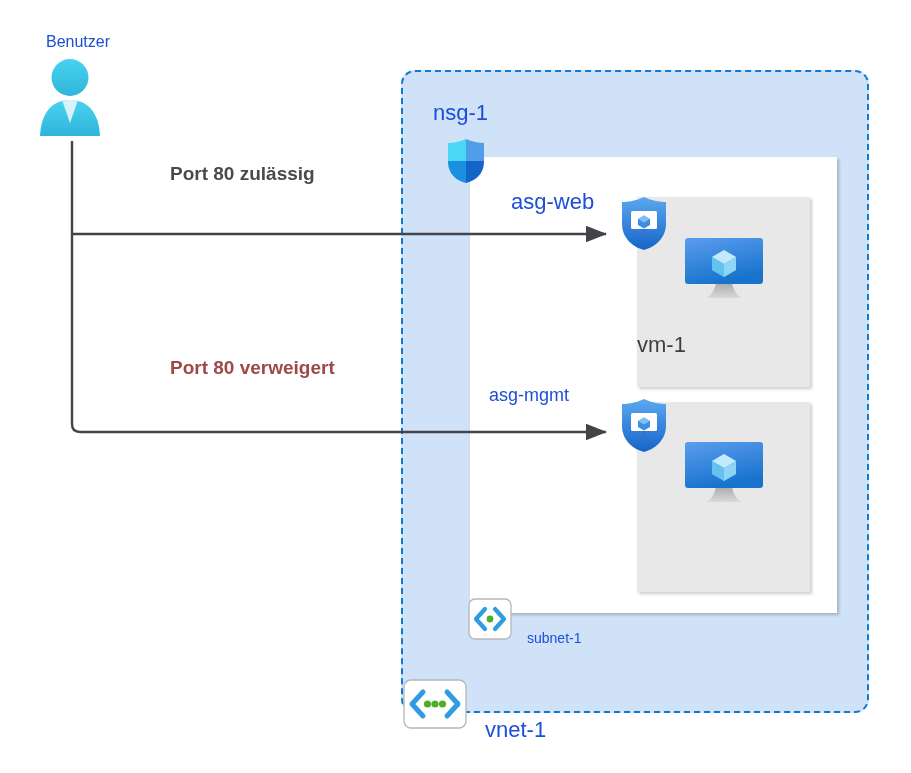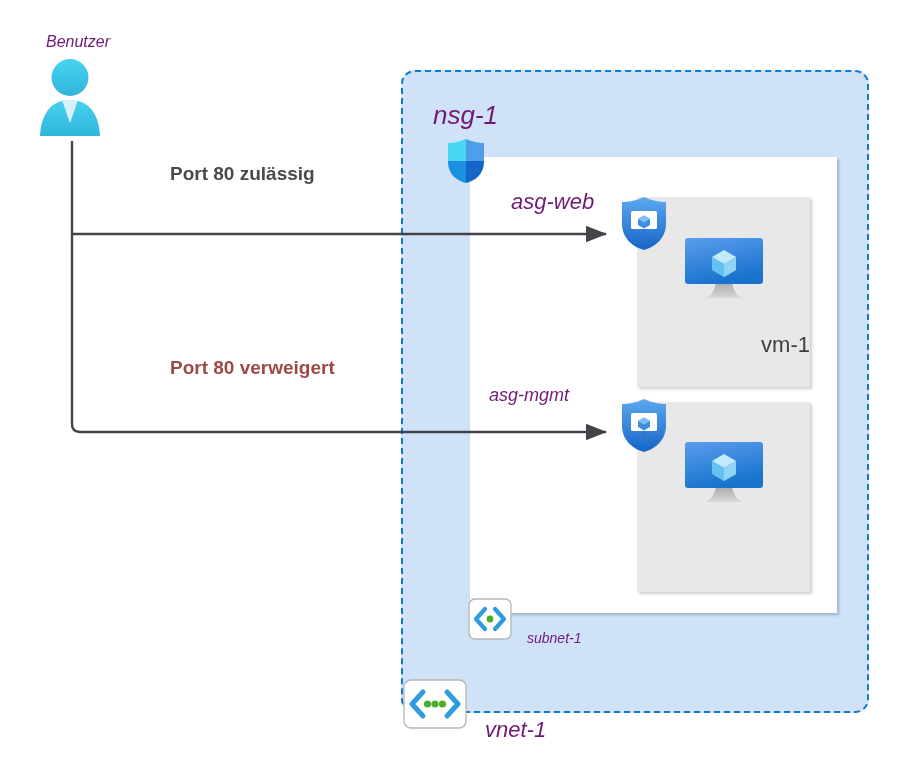--- a/index.html
+++ b/index.html
@@ -35,35 +35,34 @@
     background:#e8e8e8;
     box-sizing:border-box;
     box-shadow:2px 2px 3px rgba(0,0,0,0.20);
   }
   .vm-card.first{top:197px;height:190px;}
   .vm-card.second{top:402px;height:190px;}
 
   
   .lbl{
     position:absolute;
-    color:#701a75;
+    color:#1d4ed8;
     white-space:nowrap;
     font-weight:400;
-    font-style:italic;
   }
   .lbl-benutzer{left:46px;top:33px;font-size:16px;}
-  .lbl-nsg{left:433px;top:100px;font-size:26px;}
+  .lbl-nsg{left:433px;top:100px;font-size:22px;}
   .lbl-asgweb{left:511px;top:189px;font-size:22px;}
   .lbl-asgmgmt{left:489px;top:385px;font-size:18px;}
   .lbl-subnet{left:527px;top:630px;font-size:14px;}
   .lbl-vnet{left:485px;top:717px;font-size:22px;}
   .lbl-vm{
     position:absolute;
     width:173px;left:637px;
-    text-align:right;
+    text-align:left;
     color:#3f3f3f;
     font-size:22px;
     white-space:nowrap;
   }
   .lbl-vm1{top:332px;}
   .lbl-vm2{top:532px;}
 
   .rule{
     position:absolute;
     font-size:19px;

